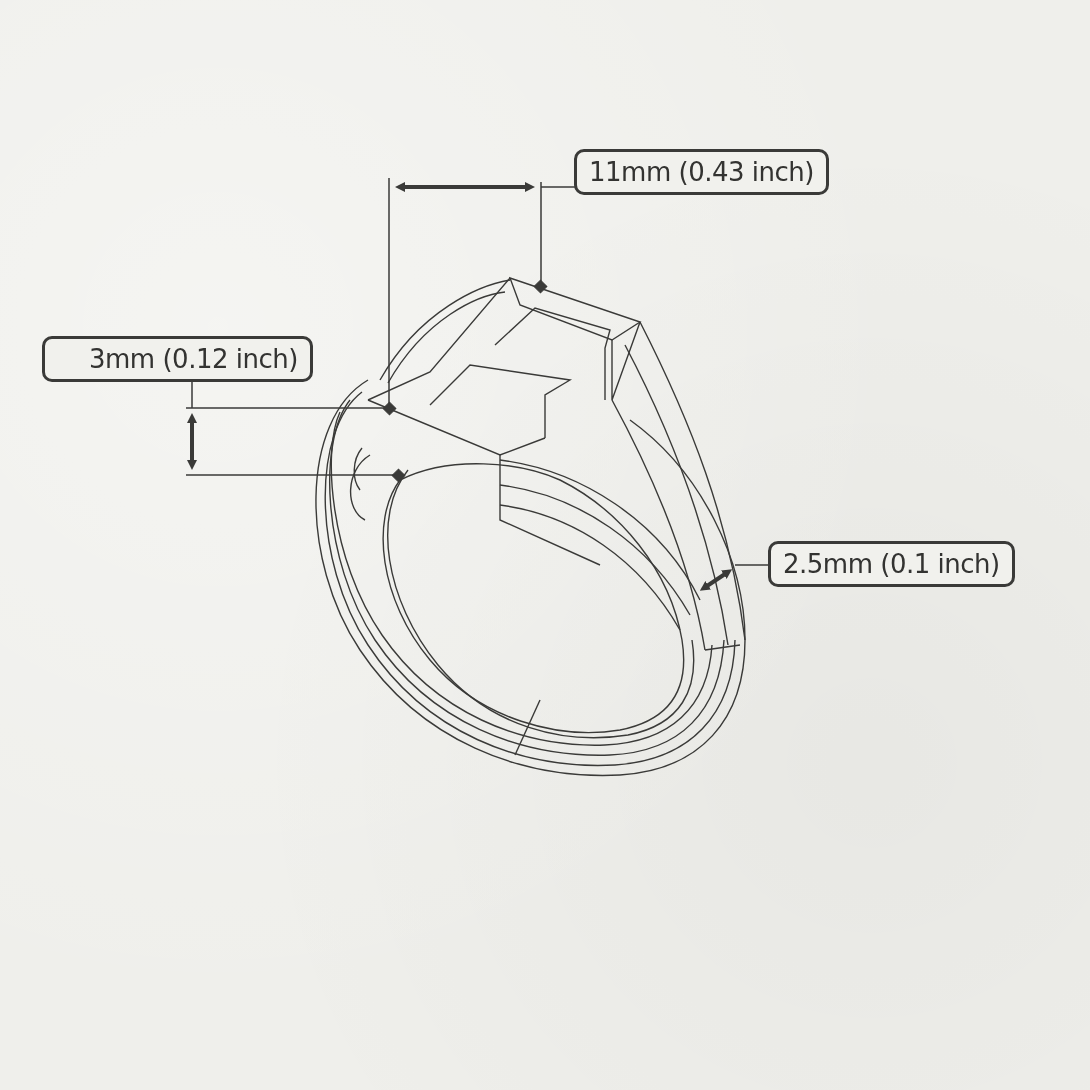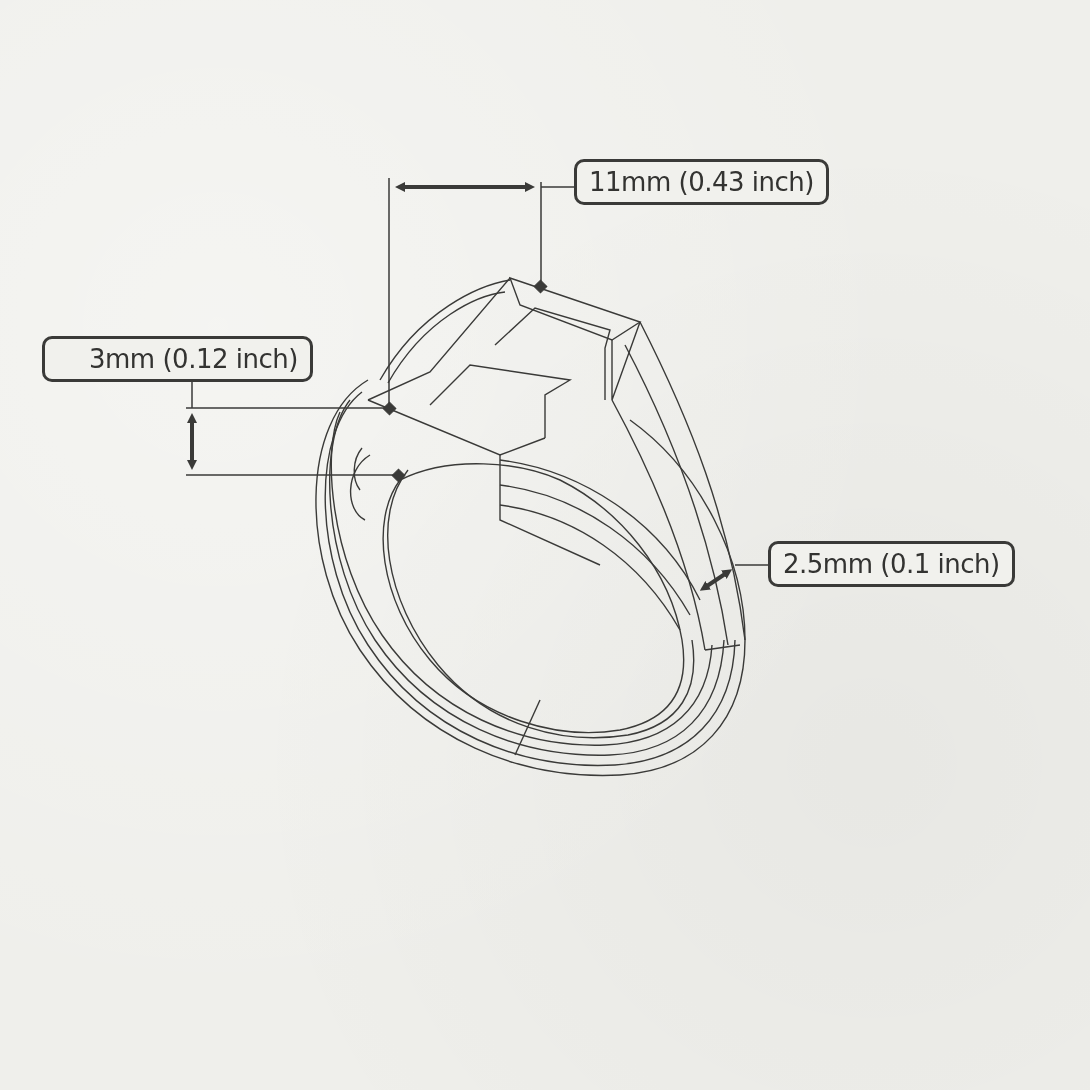--- a/index.html
+++ b/index.html
@@ -96,15 +96,15 @@
     <rect x="385" y="404" width="9" height="9" fill="#3a3a38" transform="rotate(45 389.5 408.5)"></rect>
     <rect x="394" y="471" width="9" height="9" fill="#3a3a38" transform="rotate(45 398.5 475.5)"></rect>
   </g>
 
   <g stroke="#3a3a38">
     <line x1="735" y1="565" x2="770" y2="565" stroke-width="1.5"></line>
     <line x1="704" y1="588" x2="728" y2="572" stroke-width="4" marker-start="url(#ah)" marker-end="url(#ah)"></line>
   </g>
 </svg>
 
-<div class="label" style="left:574px; top:159px;">11mm (0.43 inch)</div>
+<div class="label" style="left:574px; top:149px;">11mm (0.43 inch)</div>
 <div class="label" style="left:42px; top:336px;padding-left:44px;">3mm (0.12 inch)</div>
 <div class="label" style="left:768px; top:541px;">2.5mm (0.1 inch)</div>
 
 </body></html>

